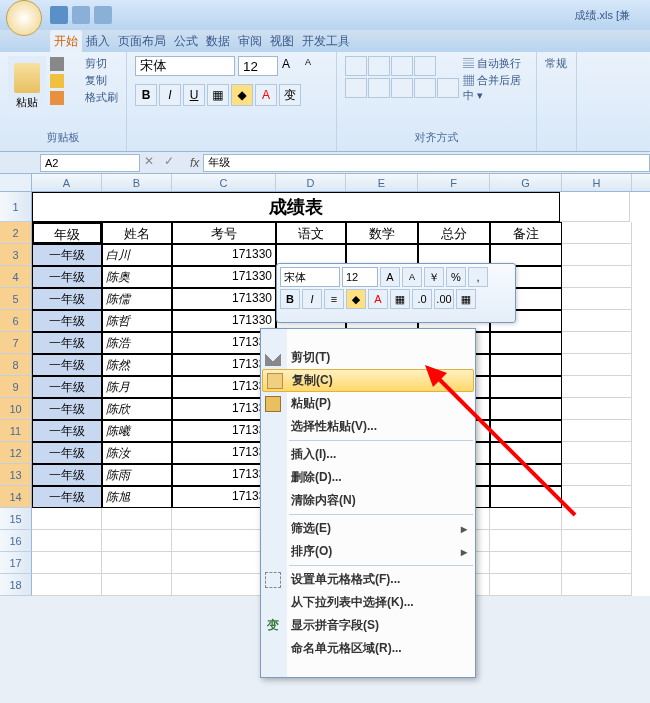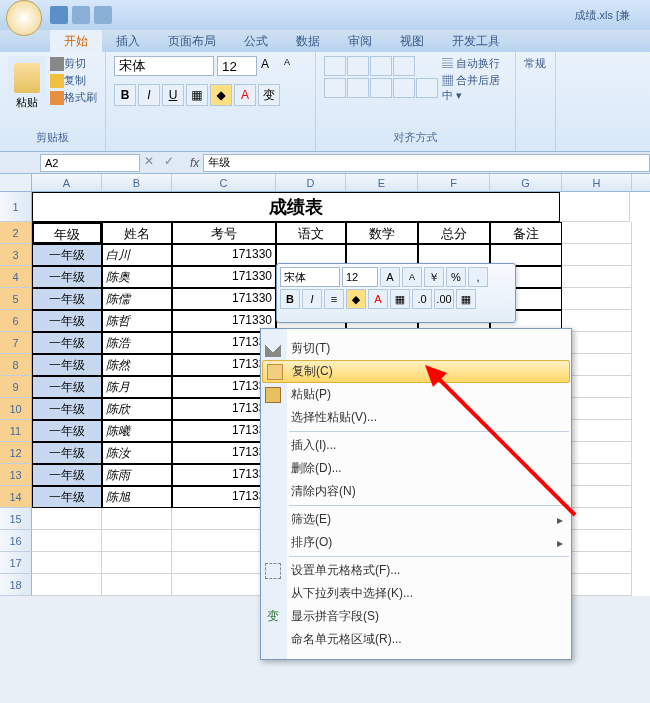--- a/index.html
+++ b/index.html
@@ -7,33 +7,33 @@
 
 
 .title-bar { height: 30px; background: linear-gradient(#d7e8fa, #b8d4f0); display: flex; align-items: center; padding: 0 6px; }
 .office-btn { width: 36px; height: 36px; border-radius: 50%; background: radial-gradient(#fff, #f0d080); border: 1px solid #c0a050; margin-top: 6px; position: relative; z-index: 10; }
 .qat { display: flex; gap: 4px; margin-left: 8px; }
 .qat-icon { width: 18px; height: 18px; background: #5a8fc8; border-radius: 2px; }
 .file-title { position: absolute; right: 20px; color: #3a5a8a; font-size: 11px; }
 
 
 .ribbon-tabs { height: 22px; background: linear-gradient(#d0e0f0, #b8d4f0); display: flex; padding-left: 50px; }
-.tab { padding: 3px 14px; color: #3a5a8a; cursor: pointer; font-size: 12px; }
+.tab { padding: 3px 4px; color: #3a5a8a; cursor: pointer; font-size: 12px; }
 .tab.active { background: #e8f0fa; border-radius: 3px 3px 0 0; color: #d06000; }
 
 
 .ribbon { height: 100px; background: linear-gradient(#eaf2fb, #d8e8f8); border-bottom: 1px solid #9ab8d8; display: flex; }
 .ribbon-group { border-right: 1px solid #c0d4e8; padding: 4px 8px; display: flex; flex-direction: column; justify-content: space-between; }
 .group-label { text-align: center; color: #4a6a9a; font-size: 11px; padding: 2px 0; }
 .group-content { display: flex; gap: 4px; flex: 1; }
 
 .paste-btn { width: 38px; height: 60px; background: #e0ecfa; border: 1px solid transparent; display: flex; flex-direction: column; align-items: center; justify-content: center; font-size: 11px; }
 .paste-icon { width: 26px; height: 30px; background: linear-gradient(#f8e0a0, #e8c060); border-radius: 2px; margin-bottom: 2px; }
 .clip-actions { display: flex; flex-direction: column; gap: 2px; font-size: 11px; color: #3a5a8a; }
-.clip-item { display: flex; align-items: center; gap: 0; }
+.clip-item { display: flex; align-items: center; gap: 21px; }
 .mini-icon { width: 14px; height: 14px; background: #f0c040; }
 
 .font-row1 { display: flex; gap: 3px; margin-bottom: 4px; }
 .font-name { width: 100px; height: 20px; border: 1px solid #a0b8d0; background: #fff; padding: 2px 4px; }
 .font-size { width: 40px; height: 20px; border: 1px solid #a0b8d0; background: #fff; padding: 2px 4px; }
 .font-btn { width: 20px; height: 20px; border: 1px solid transparent; background: transparent; }
 .font-row2 { display: flex; gap: 2px; }
 .fmt-btn { width: 22px; height: 22px; border: 1px solid #b0c8e0; background: #e8f0fa; display: flex; align-items: center; justify-content: center; font-size: 12px; }
 
 .align-grid { display: flex; flex-direction: column; gap: 2px; }
@@ -74,21 +74,21 @@
 .sel-col.active { background: #fff; border: 2px solid #000; }
 
 
 .mini-toolbar { position: absolute; left: 276px; top: 263px; width: 240px; height: 60px; background: linear-gradient(#f8faff, #e4eef8); border: 1px solid #7a9ac0; border-radius: 3px; padding: 3px; z-index: 50; box-shadow: 1px 1px 4px rgba(0,0,0,0.2); }
 .mt-row { display: flex; gap: 2px; align-items: center; margin-bottom: 2px; }
 .mt-font { width: 60px; height: 20px; border: 1px solid #a0b8d0; background: #fff; font-size: 11px; padding: 1px 3px; }
 .mt-size { width: 36px; height: 20px; border: 1px solid #a0b8d0; background: #fff; font-size: 11px; padding: 1px 3px; }
 .mt-btn { width: 20px; height: 20px; border: 1px solid #b0c8e0; background: #e8f0fa; font-size: 11px; display: flex; align-items: center; justify-content: center; }
 
 
-.context-menu { position: absolute; left: 260px; top: 328px; width: 312px; background: linear-gradient(90deg, #e8f0fa 0, #e8f0fa 26px, #fcfcfc 26px, #fcfcfc 100%); border: 1px solid #7a9ac0; box-shadow: 2px 2px 6px rgba(0,0,0,0.3); z-index: 60; padding: 8px 0; }
+.context-menu { position: absolute; left: 260px; top: 328px; width: 216px; background: linear-gradient(90deg, #e8f0fa 0, #e8f0fa 26px, #fcfcfc 26px, #fcfcfc 100%); border: 1px solid #7a9ac0; box-shadow: 2px 2px 6px rgba(0,0,0,0.3); z-index: 60; padding: 17px 0; font-weight: bold; }
 .cm-item { height: 23px; display: flex; align-items: center; padding: 0 8px 0 30px; font-size: 12px; color: #333; position: relative; cursor: pointer; }
 .cm-item.hover { background: linear-gradient(#fff0c0, #ffd86a); border: 1px solid #e0b040; border-radius: 2px; margin: 0 1px; padding-left: 29px; }
 .cm-icon { position: absolute; left: 4px; width: 16px; height: 16px; }
 .cm-icon.cut { background: linear-gradient(45deg, #888 40%, transparent 40%), linear-gradient(-45deg, #888 40%, transparent 40%); }
 .cm-icon.copy { background: #f0d080; border: 1px solid #c09040; }
 .cm-icon.paste { background: #e8c060; border: 1px solid #a07030; }
 .cm-icon.insert-comment { background: #fffbe0; border: 1px solid #c0c060; }
 .cm-icon.format { background: transparent; border: 1px dashed #888; }
 .cm-arrow { margin-left: auto; color: #555; }
 .cm-sep { height: 1px; background: #c0d0e0; margin: 2px 2px 2px 28px; }

